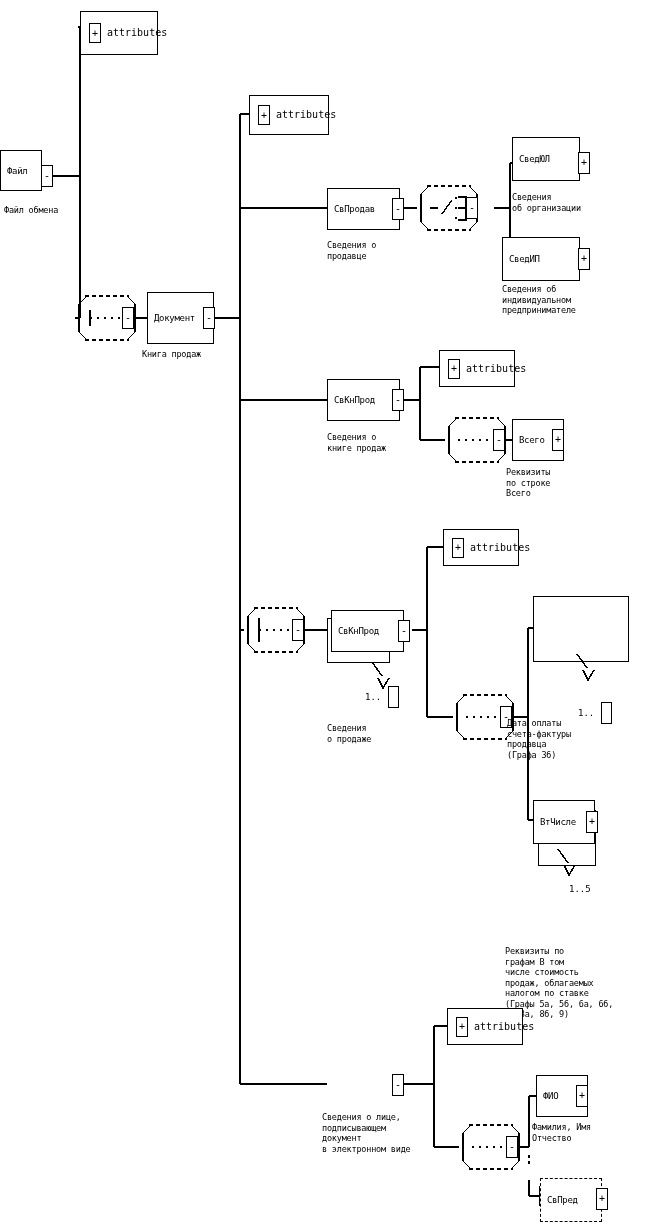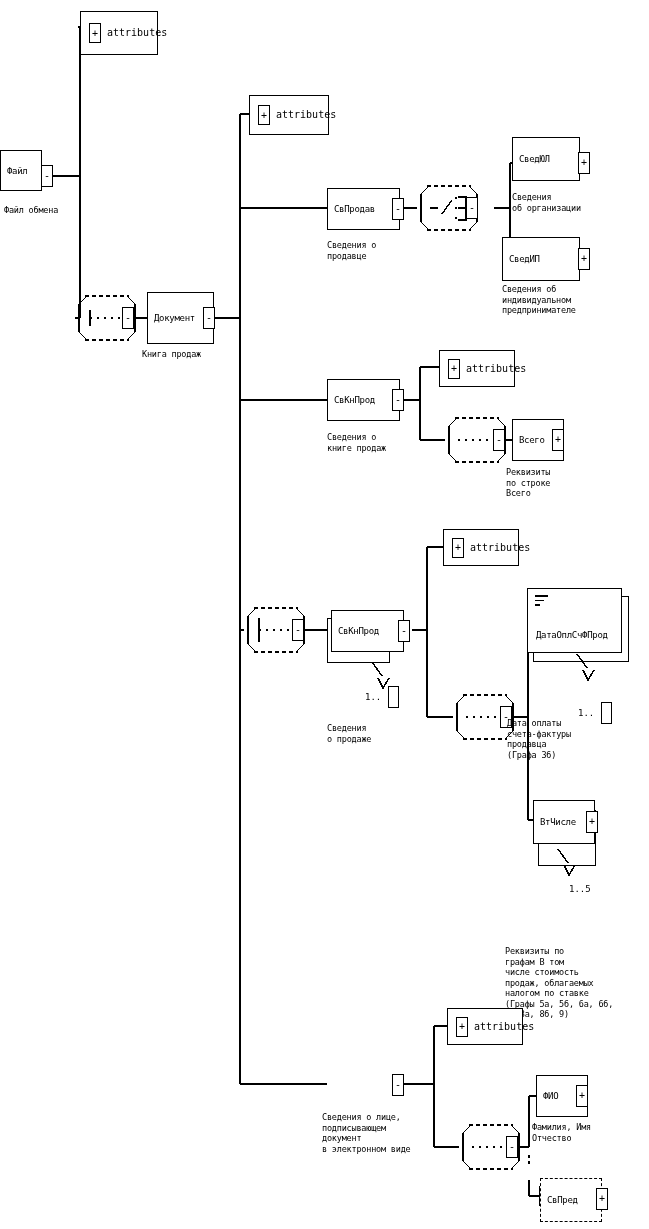--- a/index.html
+++ b/index.html
@@ -410,28 +410,20 @@
           <path d="M53,48 L61,40"></path>
         <path d="M5,12 V40"></path>
           <path d="M61,12 V40"></path>
         <path d="M14,26 H50" stroke-dasharray="2,5"></path>
       </g>
     </svg>
   </div>
   <div class="pm" style="left:500px;top:706px;transform:none;">-</div>
 
   <div class="stack" style="left:533px;top:596px;width:96px;height:66px;"></div>
-  <div class="node" style="left:527px;top:588px;width:95px;height:65px;">
-    <span class="typebars">
-      <i style="width:13px;"></i>
-        <i style="width:9px;"></i>
-        <i style="width:5px;"></i>
-    </span>
-    <span class="nm" style="top:auto;bottom:12px;transform:none;left:8px;">ДатаОплСчФПрод</span>
-  </div>
   <svg style="position:absolute;left:572px;top:650px;" width="32" height="36" shape-rendering="crispEdges">
     <g stroke="#000" stroke-width="1.4" fill="none">
         <path d="M5,4 L15,18"></path>
         <path d="M11,20 L16,30 L22,20"></path>
       </g>
   </svg>
   <div class="card" style="left:578px;top:708px;">1..</div>
   <div class="occ" style="left:601px;top:702px;"></div>
   <div class="cap" style="left:507px;top:718px;">Дата оплаты
 счета-фактуры

